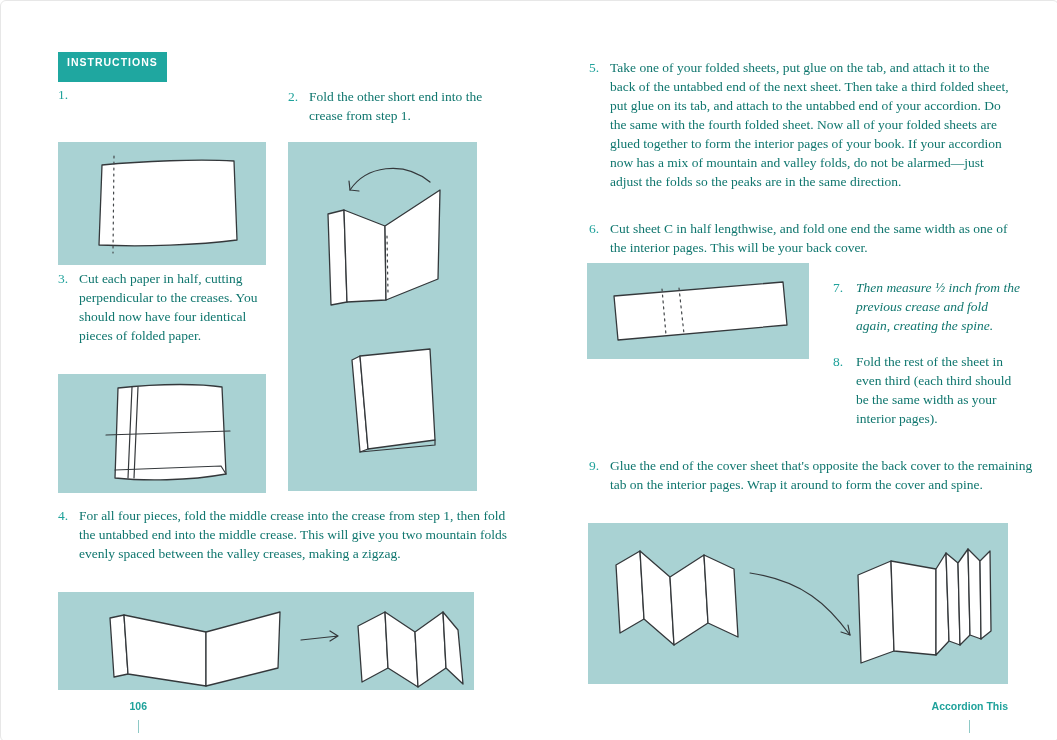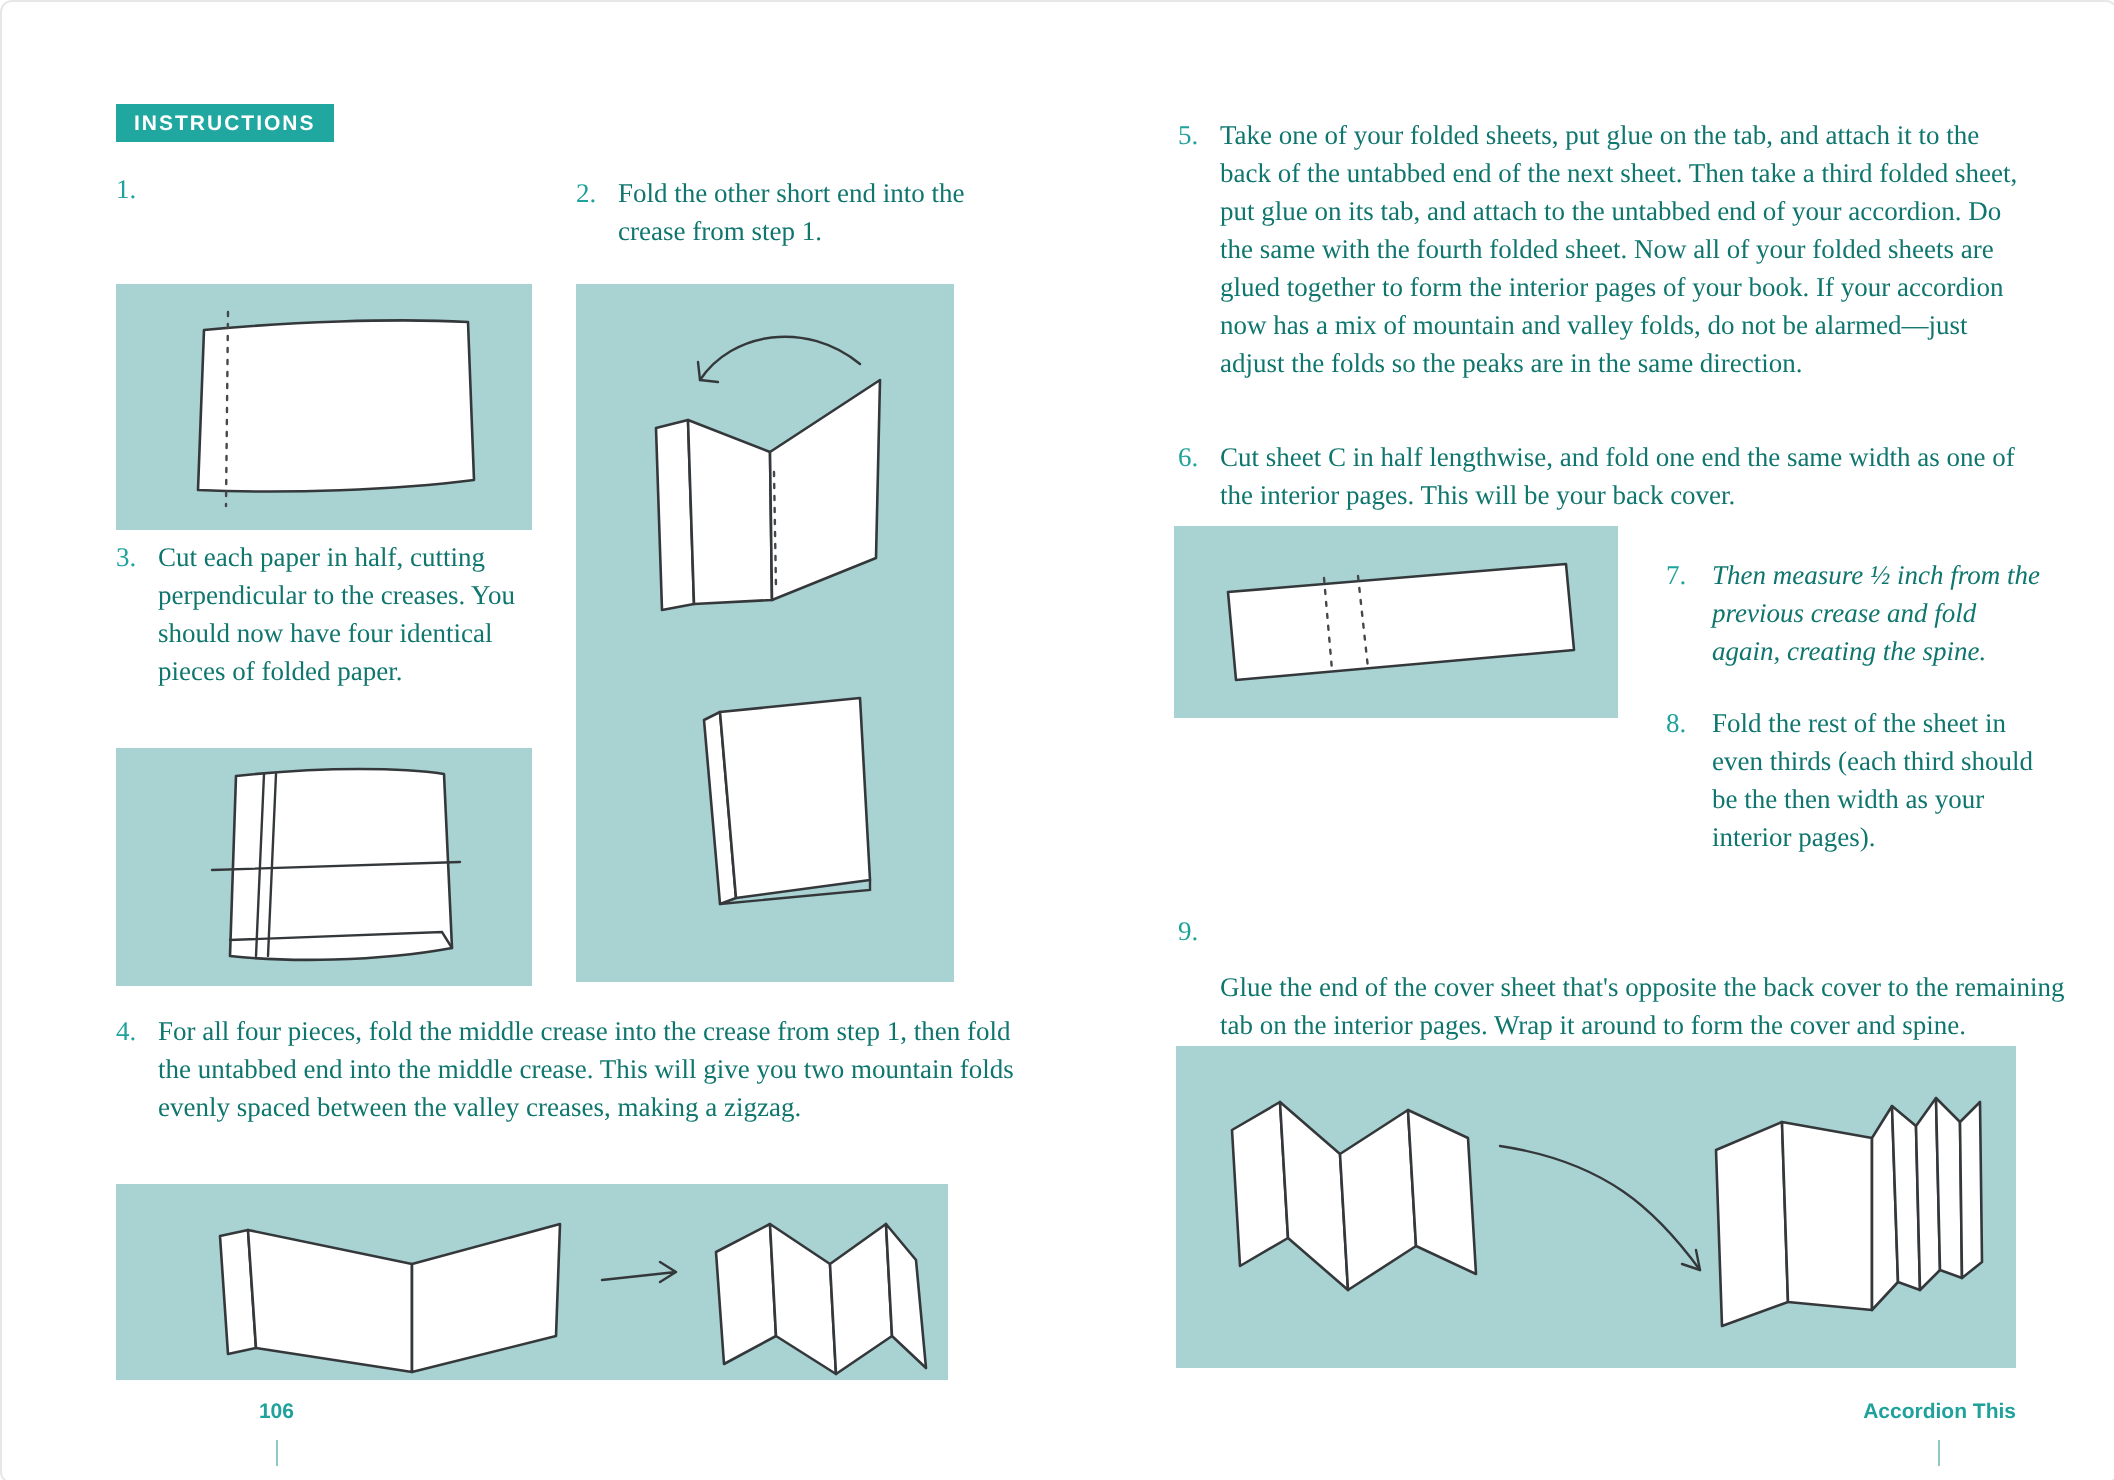--- a/index.html
+++ b/index.html
@@ -5,21 +5,21 @@
   html,body{margin:0;padding:0;background:#fff;}
   .canvas{
     position:relative;width:1057px;height:740px;background:#ffffff;
     border:1px solid #e7e7e7;border-radius:6px;overflow:hidden;
     font-family:"Liberation Serif","DejaVu Serif",serif;
   }
   .badge{
     position:absolute;background:#1fa7a0;color:#ffffff;
     font-family:"Liberation Sans","DejaVu Sans",sans-serif;
     font-size:10.5px;font-weight:bold;letter-spacing:1px;
-    padding:4px 9px 3px 9px;
+    padding:4px 9px 14px 9px;
   }
   .step{position:absolute;display:flex;align-items:flex-start;}
   .step .num{
     color:#1fa29b;font-size:13.5px;line-height:19px;flex:0 0 21px;
   }
   .step .txt{
     color:#0f766e;font-size:13.5px;line-height:19px;
   }
   .panel{position:absolute;background:#a9d2d3;}
   .panel svg{display:block;}
@@ -131,26 +131,26 @@
     </svg>
   </div>
 
   <div class="step" style="left:832px;top:277px;width:195px;">
     <span class="num" style="flex-basis:23px;">7.</span>
     <span class="txt" style="width:168px;font-style:italic;">Then measure ½ inch from the previous crease and fold again, creating the spine.</span>
   </div>
 
   <div class="step" style="left:832px;top:351px;width:195px;">
     <span class="num" style="flex-basis:23px;">8.</span>
-    <span class="txt" style="width:168px;">Fold the rest of the sheet in even thirds (each third should be the then width as your interior pages).</span>
+    <span class="txt" style="width:168px;">Fold the rest of the sheet in even third (each third should be the same width as your interior pages).</span>
   </div>
 
   <div class="step" style="left:588px;top:455px;width:460px;">
     <span class="num">9.</span>
-    <span class="txt" style="width:434px;margin-top:28px;">Glue the end of the cover sheet that's opposite the back cover to the remaining tab on the interior pages. Wrap it around to form the cover and spine.</span>
+    <span class="txt" style="width:434px;">Glue the end of the cover sheet that's opposite the back cover to the remaining tab on the interior pages. Wrap it around to form the cover and spine.</span>
   </div>
 
   <div class="panel" style="left:587px;top:522px;width:420px;height:161px;">
     <svg width="420" height="161" viewBox="0 0 420 161">
 
       <path class="sketch" d="M28,42 L32,110 L56,96 L52,28 Z"></path>
       <path class="sketch" d="M52,28 L56,96 L86,122 L82,54 Z"></path>
       <path class="sketch" d="M82,54 L86,122 L120,100 L116,32 Z"></path>
       <path class="sketch" d="M116,32 L120,100 L150,114 L146,46 Z"></path>
 

